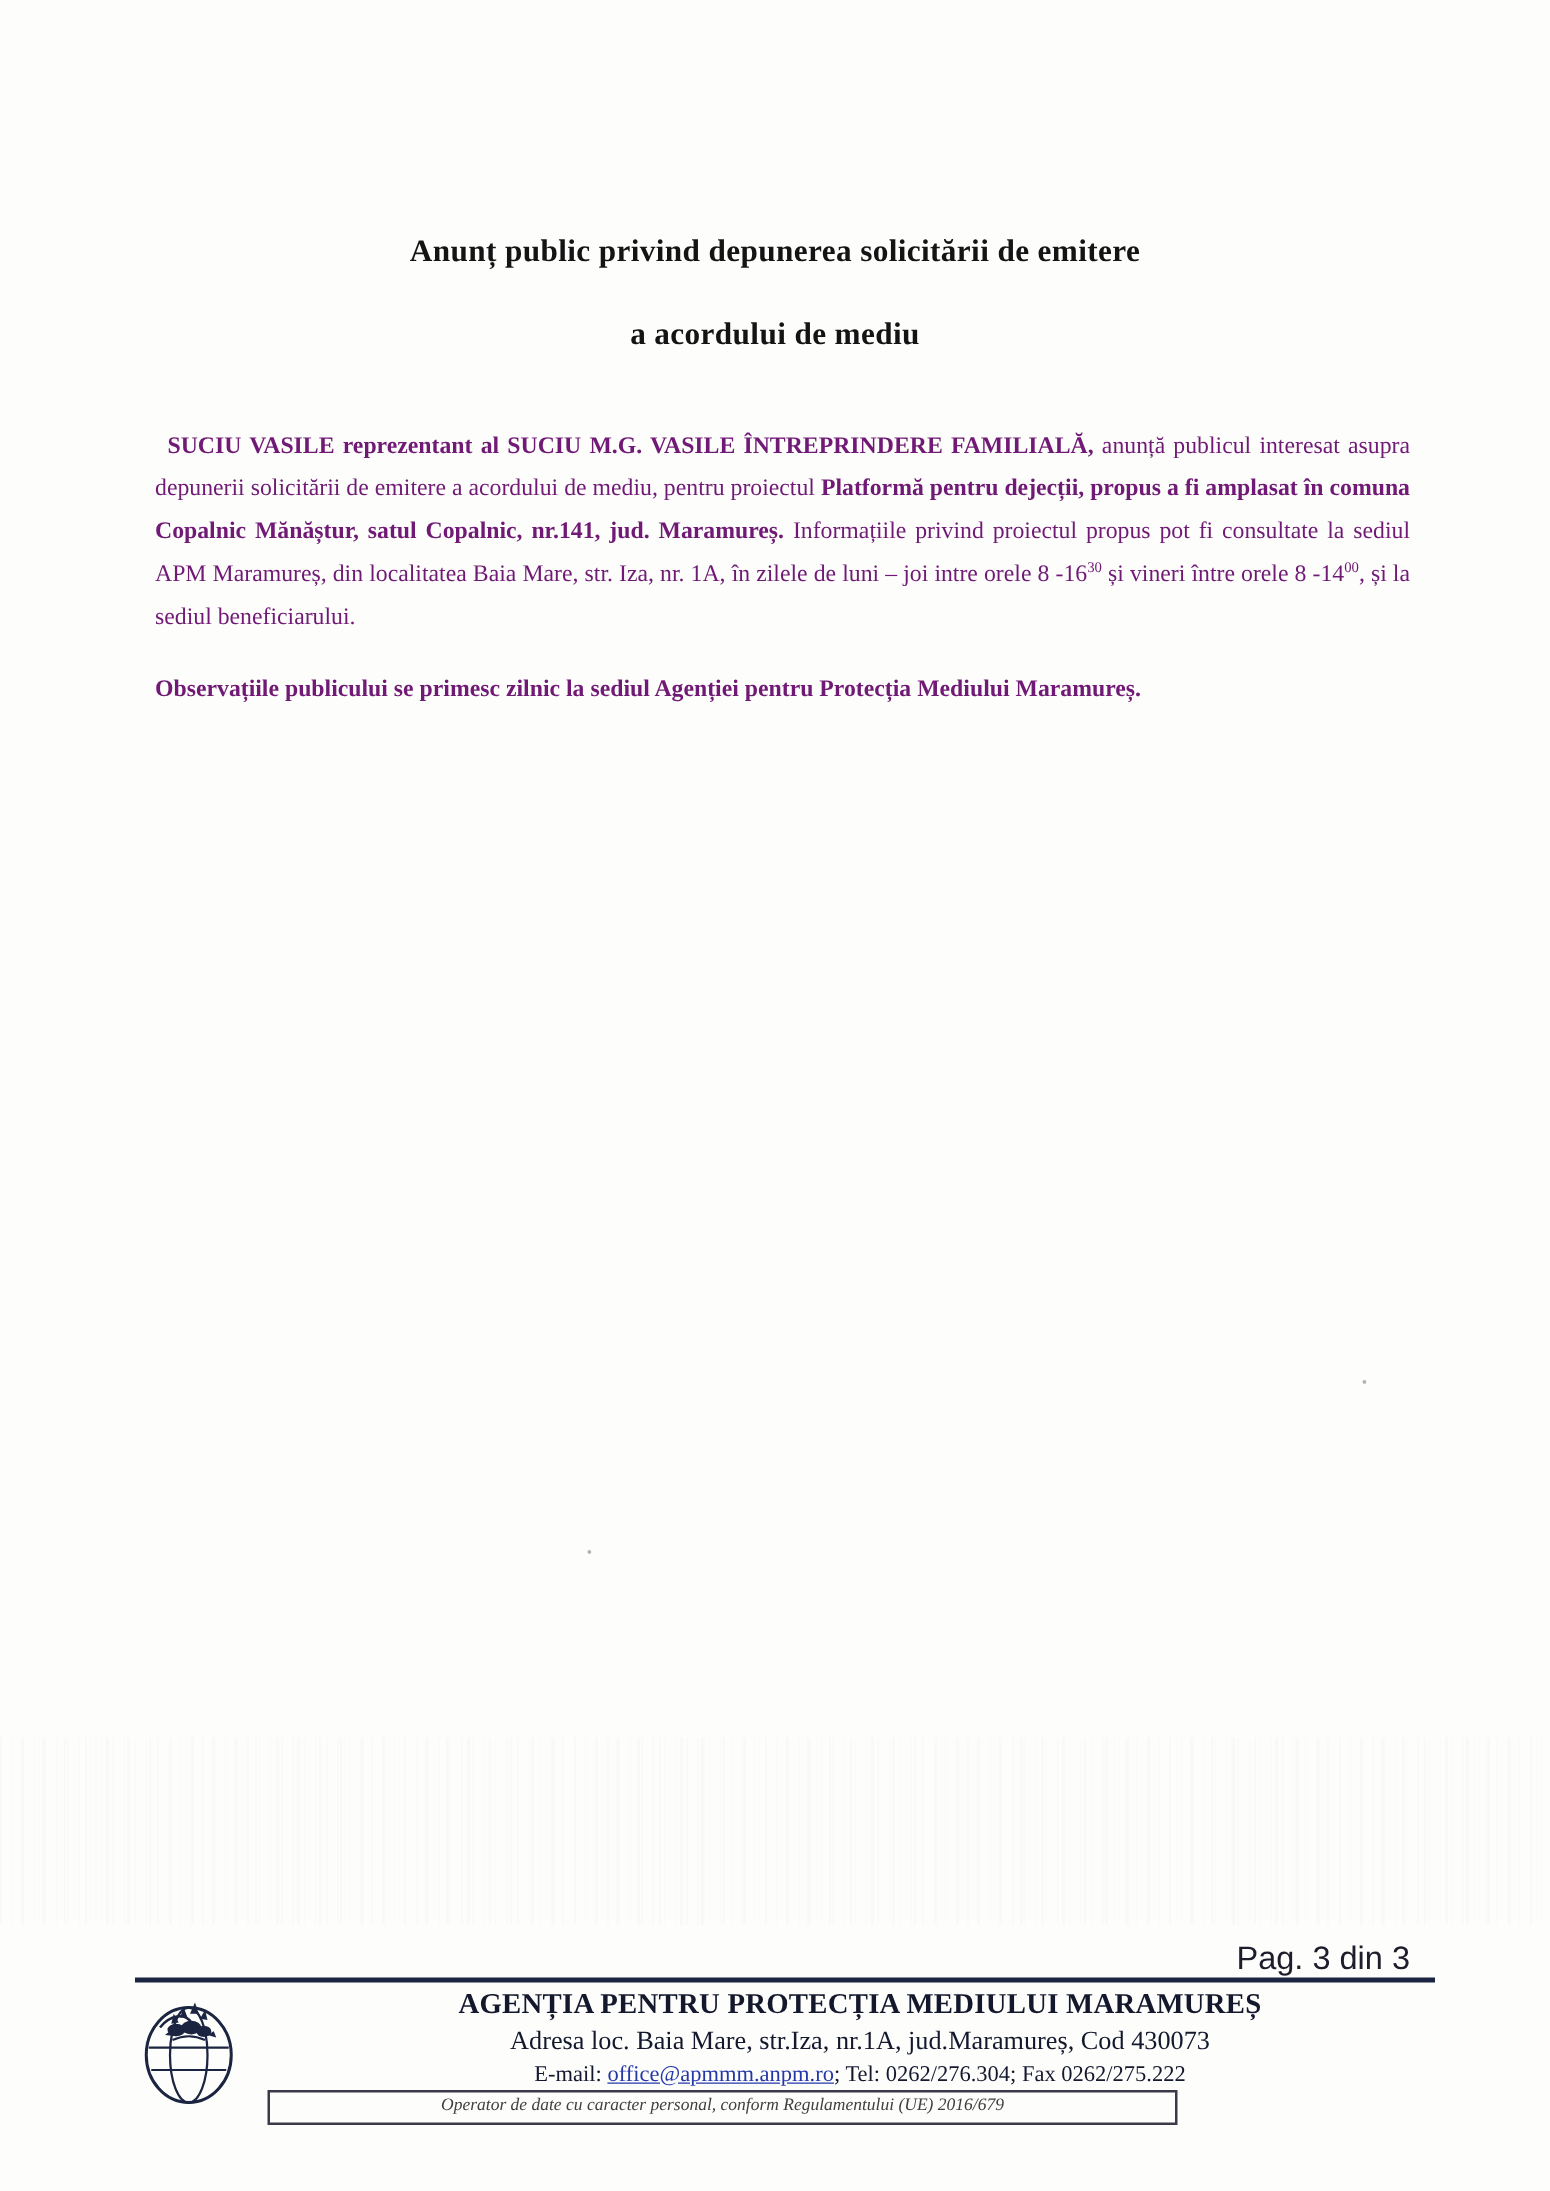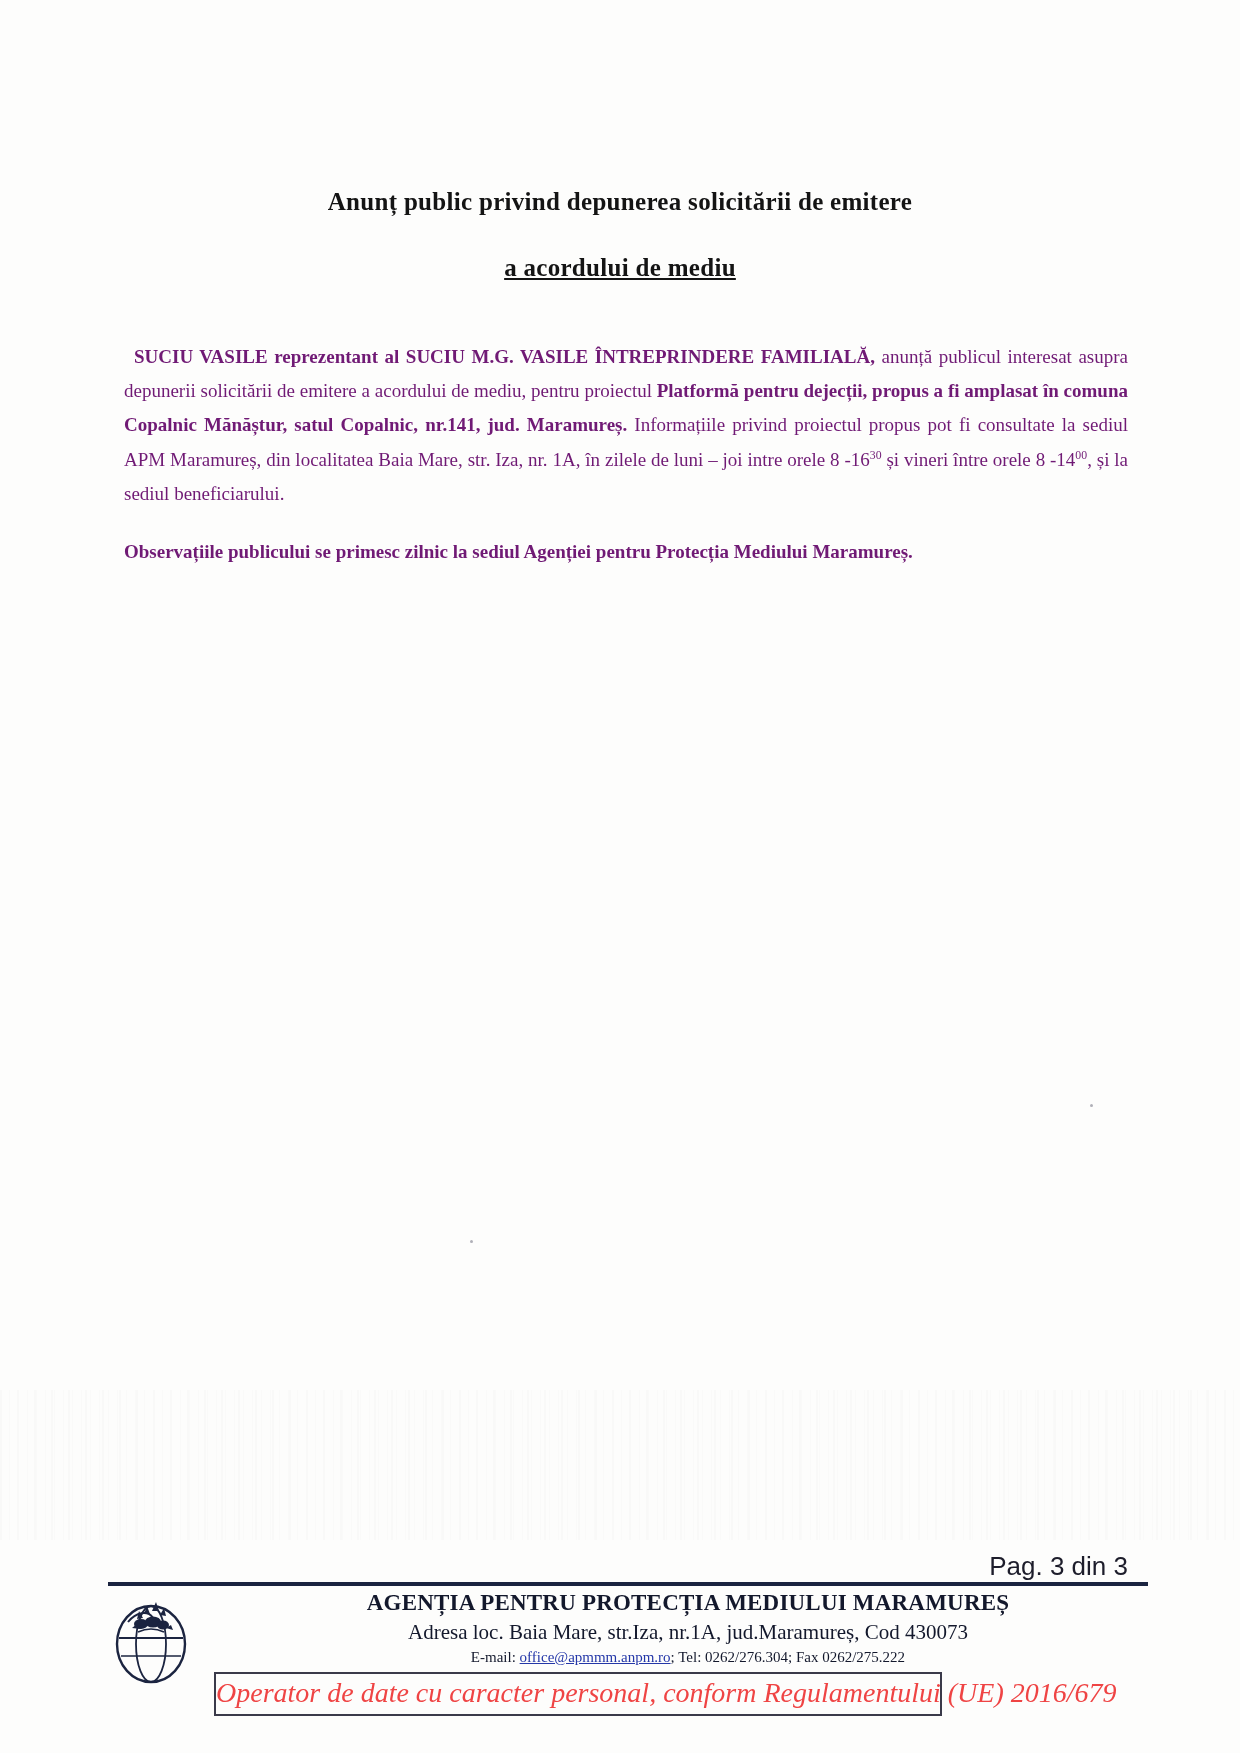--- a/index.html
+++ b/index.html
@@ -36,21 +36,20 @@
     font-size: 25px;
     letter-spacing: 0.3px;
     color: #141414;
   }
   .title-line-2 {
     font-weight: bold;
     font-size: 25px;
     margin-top: 38px;
     letter-spacing: 0.3px;
     color: #141414;
-    text-decoration: underline;
   }
 
   
   .body-block {
     position: absolute;
     left: 124px;
     top: 340px;
     width: 1004px;
   }
   p.para {
@@ -115,41 +114,41 @@
     font-size: 23px;
     letter-spacing: 0.2px;
     white-space: nowrap;
   }
   .f-addr {
     font-size: 21px;
     margin-top: 4px;
     white-space: nowrap;
   }
   .f-contact {
-    font-size: 15px;
+    font-size: 18px;
     margin-top: 4px;
     white-space: nowrap;
   }
   .f-mail-link {
     color: #2437a8;
     text-decoration: underline;
   }
   .gdpr-box {
     position: absolute;
     left: 214px;
     top: 1672px;
     width: 724px;
     border: 2px solid #3a3a4a;
     text-align: center;
     padding: 3px 0 5px 0;
   }
   .gdpr-text {
     font-style: italic;
-    font-size: 28px;
-    color: #ef4444;
+    font-size: 14px;
+    color: #404040;
     white-space: nowrap;
   }
 
   
   .speckle {
     position: absolute;
     left: 0; right: 0;
     top: 1390px;
     height: 150px;
     opacity: 0.05;

